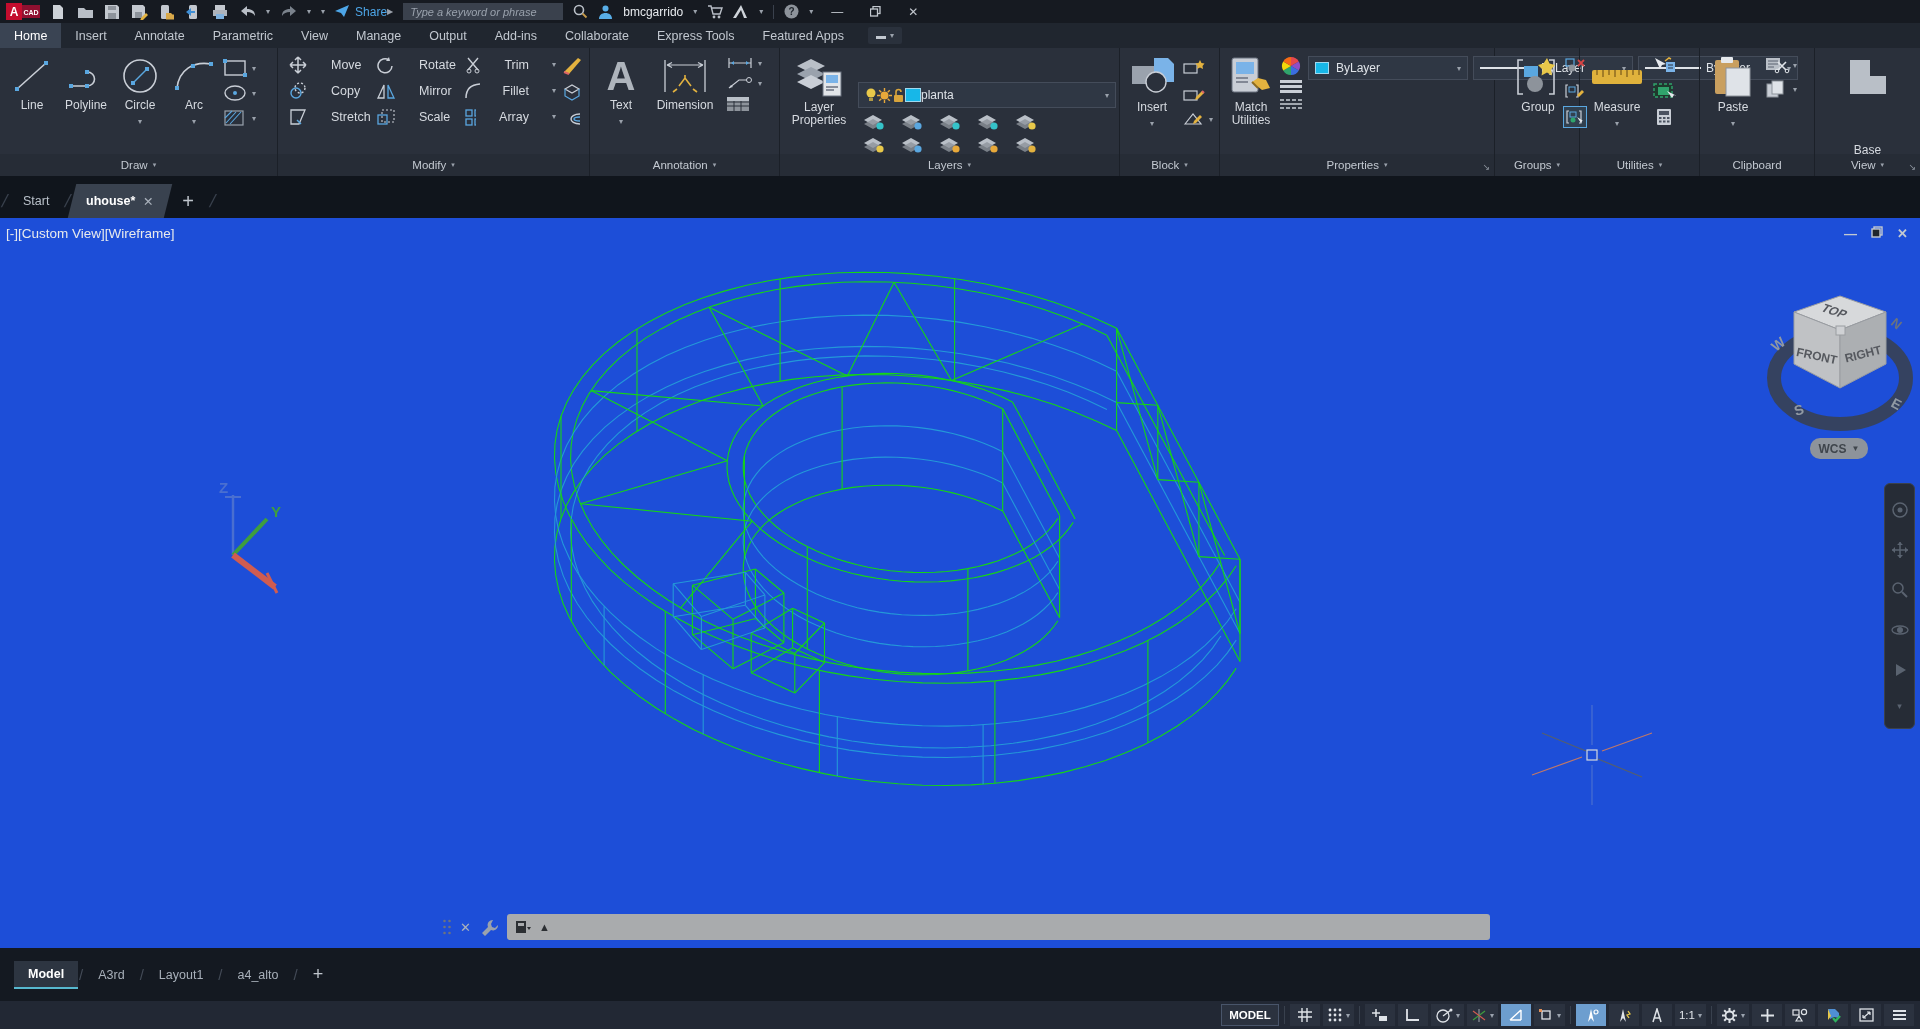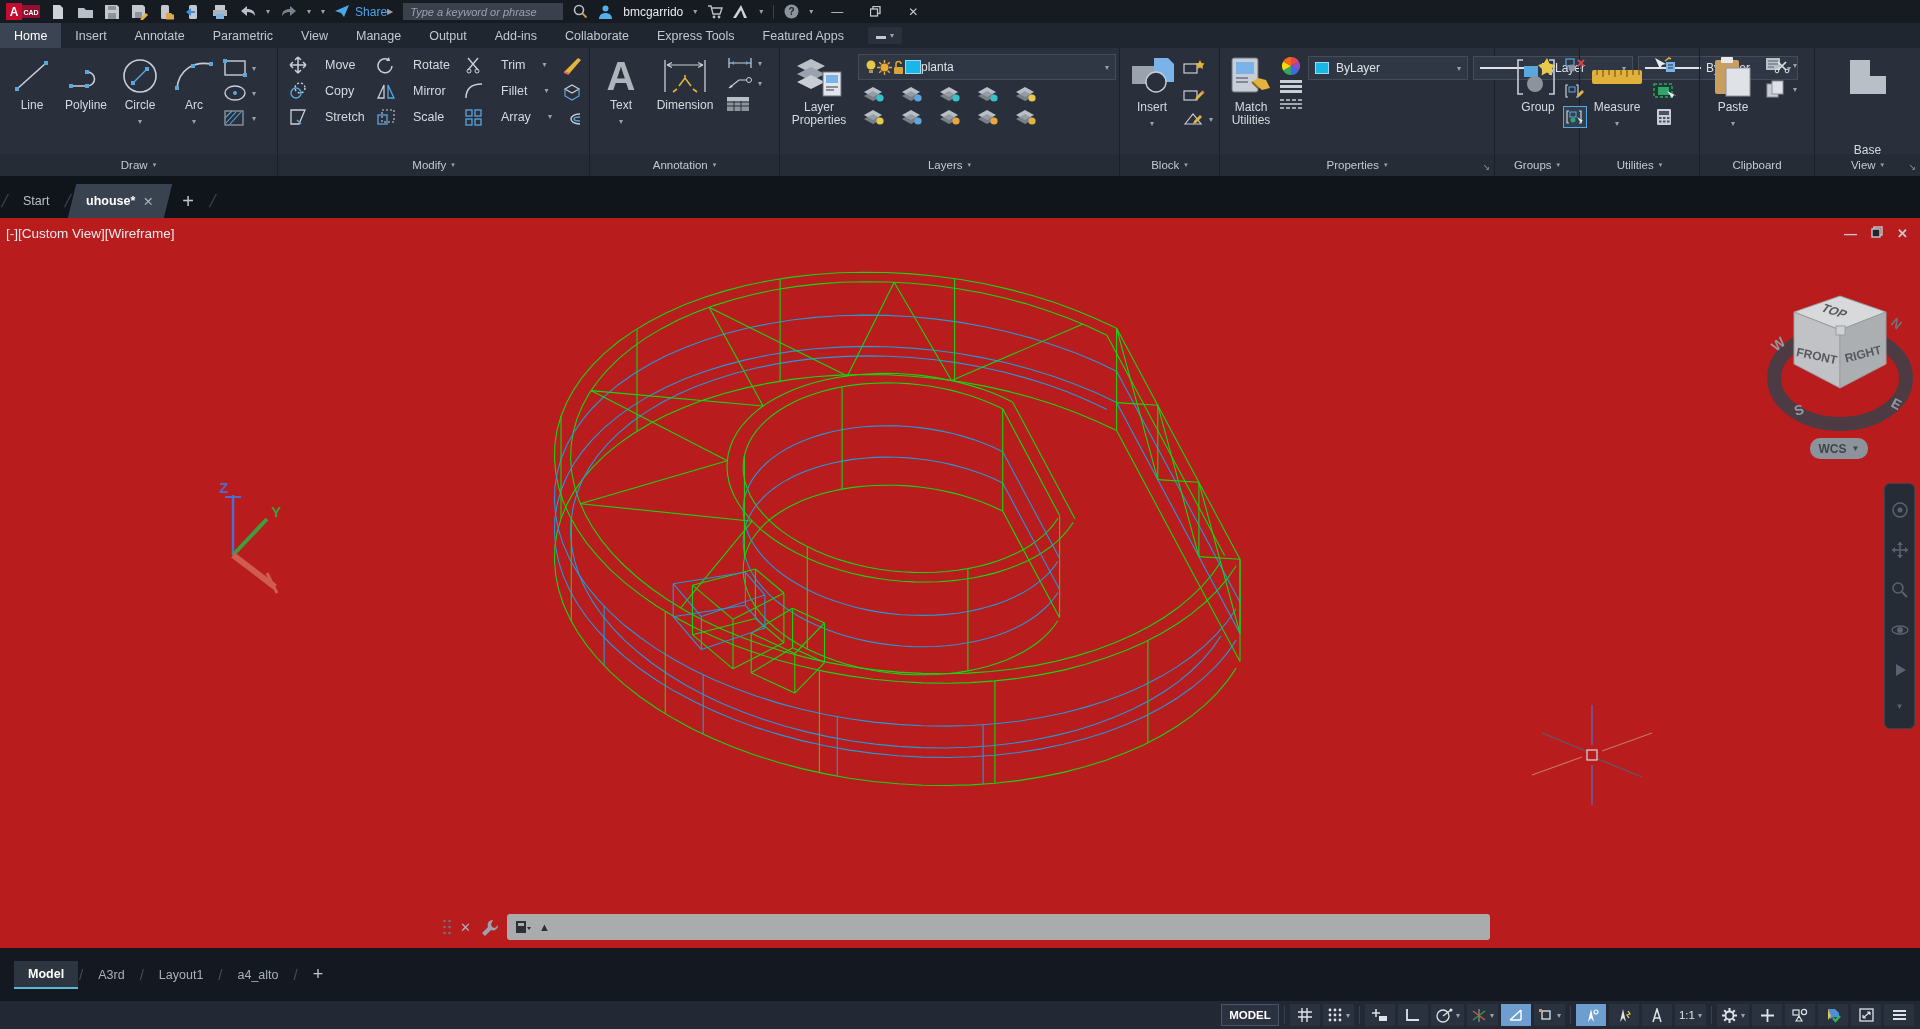--- a/index.html
+++ b/index.html
@@ -20,32 +20,32 @@
   .rtab.active{background:#3a4453;color:#fff;}
   .ribtoggle{margin-left:10px;display:flex;align-items:center;gap:4px;background:#2a313c;border-radius:2px;padding:0 8px;height:17px;align-self:center;color:#c2c8d0;}
   
   #ribbon{position:absolute;left:0;top:48px;width:1920px;height:128px;background:#2a303b;display:flex;}
   .panel{position:relative;height:128px;border-right:1px solid #1b2028;display:flex;flex-direction:column;}
   .pbody{height:106px;display:flex;align-items:flex-start;padding-top:4px;}
   .plabel{height:22px;display:flex;align-items:center;justify-content:center;gap:5px;color:#c3c9d1;font-size:11.5px;background:#262c36;}
   .plabel .caret{font-size:7px;}
   .pexp{position:absolute;right:4px;bottom:4px;color:#8d949e;font-size:9px;}
   .bigbtn{width:52px;display:flex;flex-direction:column;align-items:center;padding-top:4px;gap:3px;color:#d6dae0;font-size:12px;text-align:center;line-height:13px;}
-  .rowbtn{display:flex;align-items:center;gap:17px;height:25px;font-size:12.5px;color:#d6dae0;white-space:nowrap;}
+  .rowbtn{display:flex;align-items:center;gap:23px;height:25px;font-size:12.5px;color:#d6dae0;white-space:nowrap;}
   .smallico{width:24px;height:22px;display:flex;align-items:center;justify-content:center;}
   .dd{background:#2f3744;border:1px solid #444c5a;display:flex;align-items:center;color:#dfe3e8;font-size:12px;}
   svg{display:block;}
   
   #filetabs{position:absolute;left:0;top:176px;width:1920px;height:42px;background:#10151c;display:flex;align-items:flex-end;color:#b9c0c9;font-size:12.5px;}
   .ftsep{color:#39414d;font-size:18px;transform:skewX(-14deg);margin:0 2px 6px 2px;}
   .ftab{height:34px;display:flex;align-items:center;padding:0 14px;gap:8px;}
   .ftab.active{background:#39424f;color:#fff;font-weight:bold;transform:skewX(-14deg);}
   .ftab.active > *{transform:skewX(14deg);}
   
-  #canvas{position:absolute;left:0;top:218px;width:1920px;height:730px;background:#b91c1c;}
+  #canvas{position:absolute;left:0;top:218px;width:1920px;height:730px;background:#1d4ed8;}
   #vplabel{position:absolute;left:6px;top:8px;color:#e8eaec;font-size:13.5px;}
   #vpctrl{position:absolute;right:12px;top:8px;color:#c3c9d0;display:flex;gap:14px;font-size:13px;font-weight:bold;}
   
   #cmddock{position:absolute;left:434px;top:694px;width:1056px;height:30px;display:flex;align-items:center;}
   #cmdtools{display:flex;align-items:center;gap:8px;padding:0 8px;height:28px;color:#9aa2ad;}
   #cmdfield{flex:1;height:26px;background:#a9abad;border-radius:3px;display:flex;align-items:center;padding:0 8px;gap:8px;}
   #cmdtext{color:#44484c;font-family:"DejaVu Sans Mono",monospace;font-style:italic;font-size:13px;flex:1;}
   
   #layoutbar{position:absolute;left:0;top:948px;width:1920px;height:53px;background:#141921;display:flex;align-items:center;color:#a8b0ba;font-size:12.5px;}
   .ltab{padding:6px 14px;}
@@ -435,21 +435,21 @@
               <path d="M4 10l14-7 14 7-14 7z" fill="#b9bfc7"></path>
               <path d="M4 18l14-7 14 7-14 7z" fill="#9aa2ad"></path>
               <path d="M4 26l14-7 14 7-14 7z" fill="#c9ced6"></path>
               <rect x="30" y="16" width="18" height="24" fill="#e2e5e9" stroke="#6b7280"></rect>
               <rect x="33" y="19" width="12" height="8" fill="#7ab3e8"></rect>
               <path d="M33 31h12M33 34h8" stroke="#6b7280" stroke-width="1.4"></path>
             </svg>
           <span>Layer Properties</span>
         </div>
         <div style="display:flex;flex-direction:column;gap:4px;padding-top:2px;">
-          <div class="dd" style="width:258px;height:26px;padding:0 6px;">
+          <div class="dd" style="width:258px;height:26px;padding:0 6px;margin-top:28px;">
             <svg width="12" height="14">
                 <circle cx="6" cy="5" r="4.5" fill="#e8c84a"></circle>
                 <rect x="4" y="10" width="4" height="3" fill="#b09a45"></rect>
               </svg>
             <svg width="15" height="15">
                 <circle cx="7.5" cy="7.5" r="4" fill="#e8a93a"></circle>
                 <g stroke="#e8a93a" stroke-width="1.4">
                   <path d="M7.5 0v3M7.5 12v3M0 7.5h3M12 7.5h3M2.2 2.2l2.1 2.1M10.7 10.7l2.1 2.1M12.8 2.2l-2.1 2.1M4.3 10.7l-2.1 2.1"></path>
                 </g>
               </svg>

